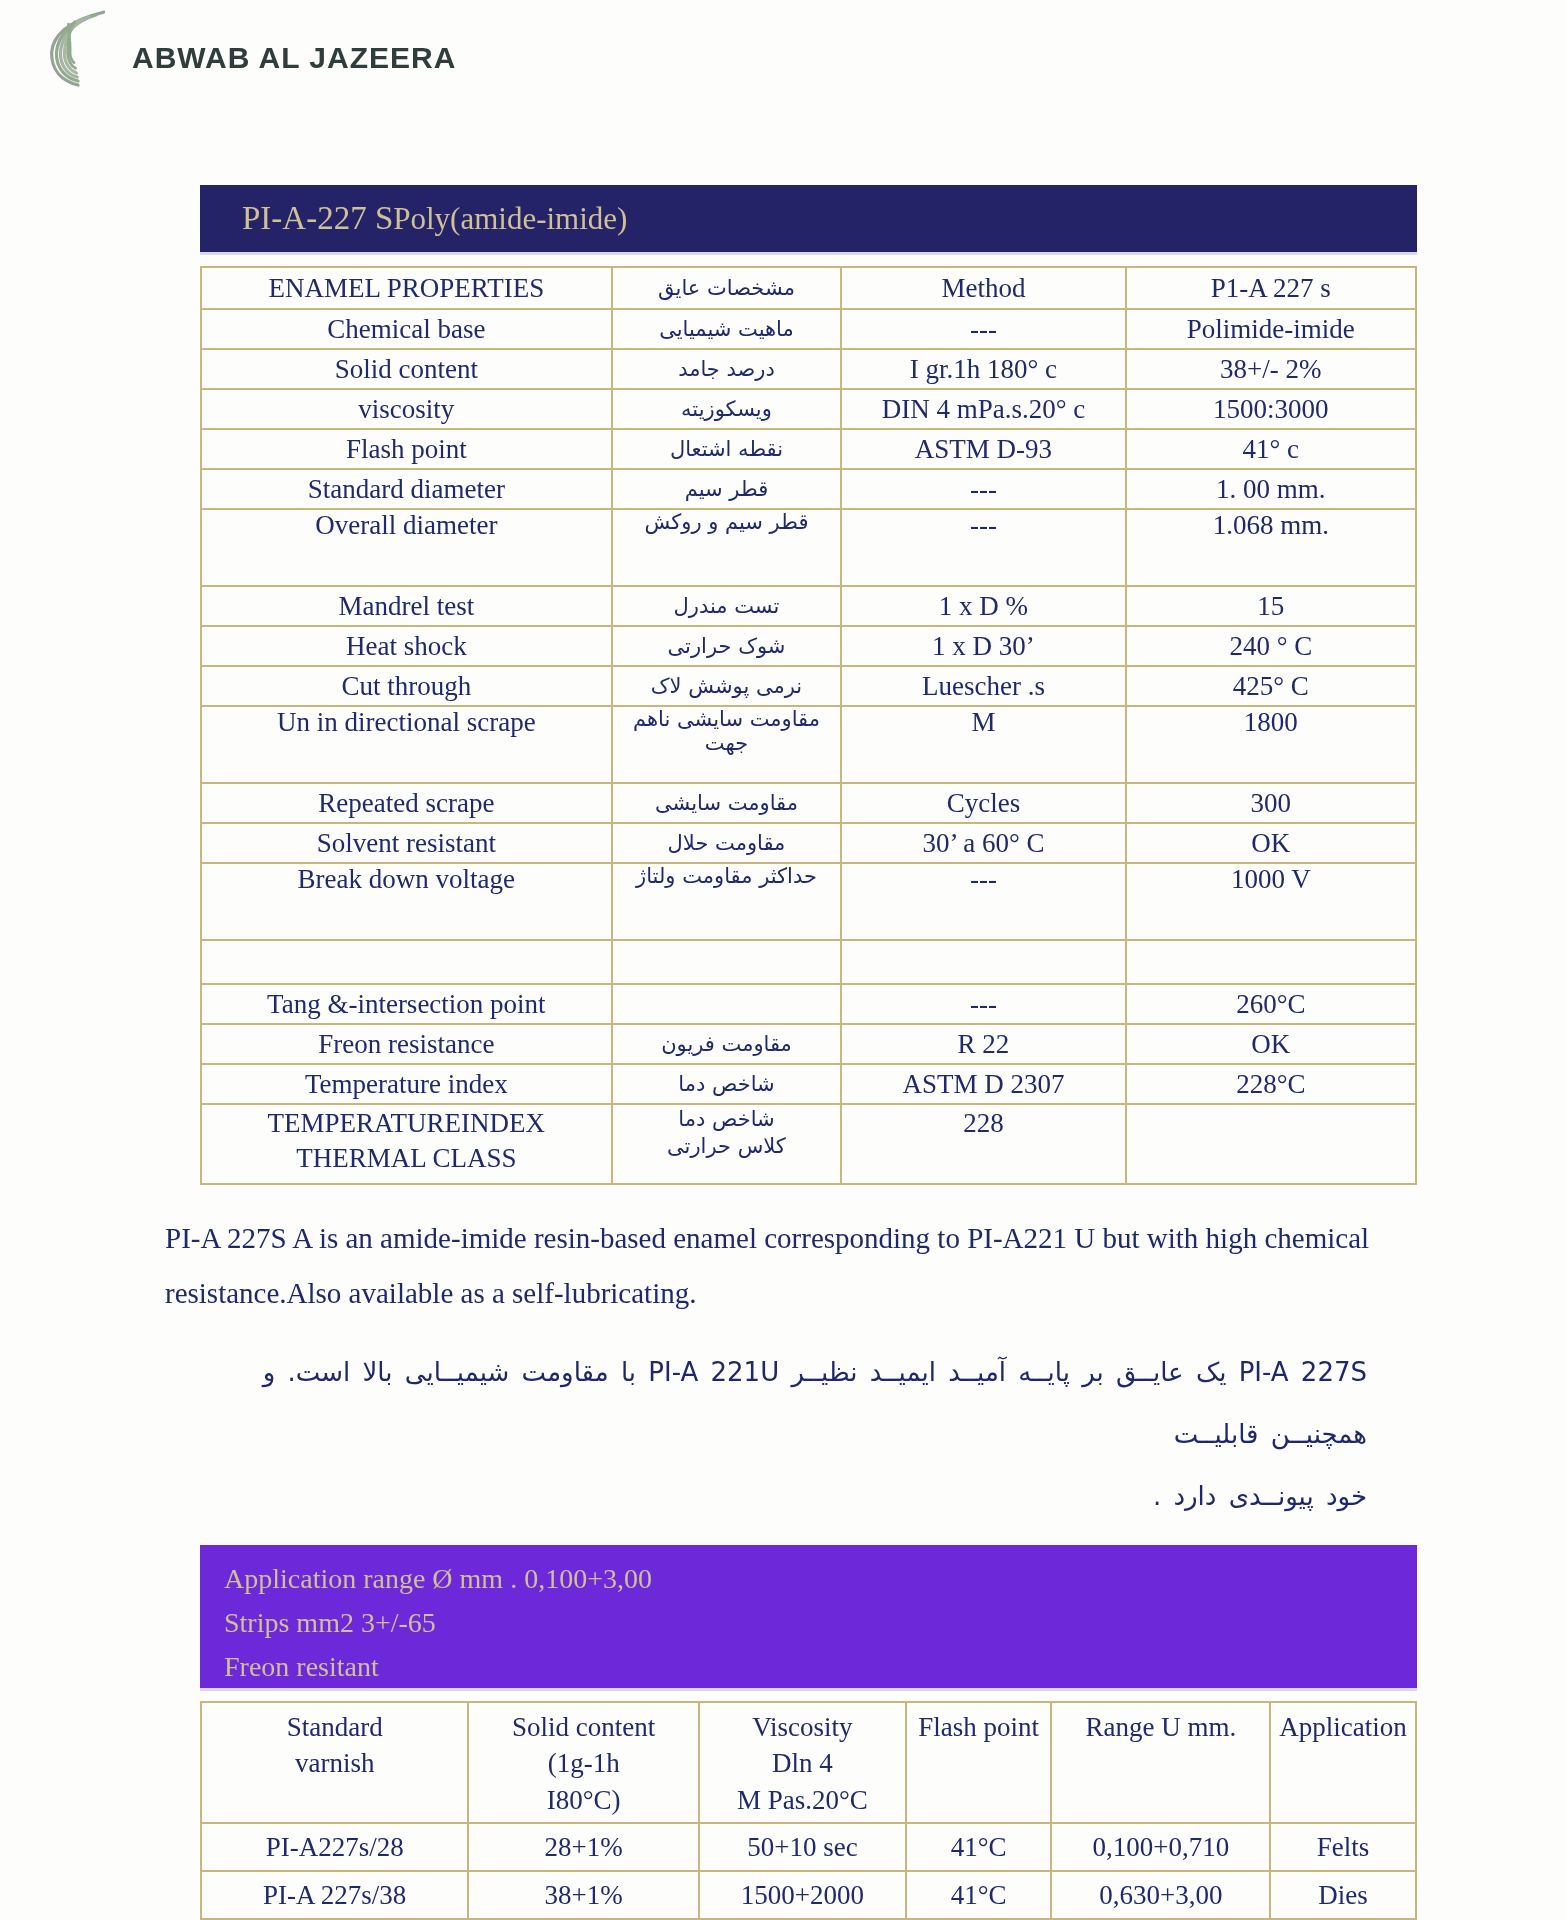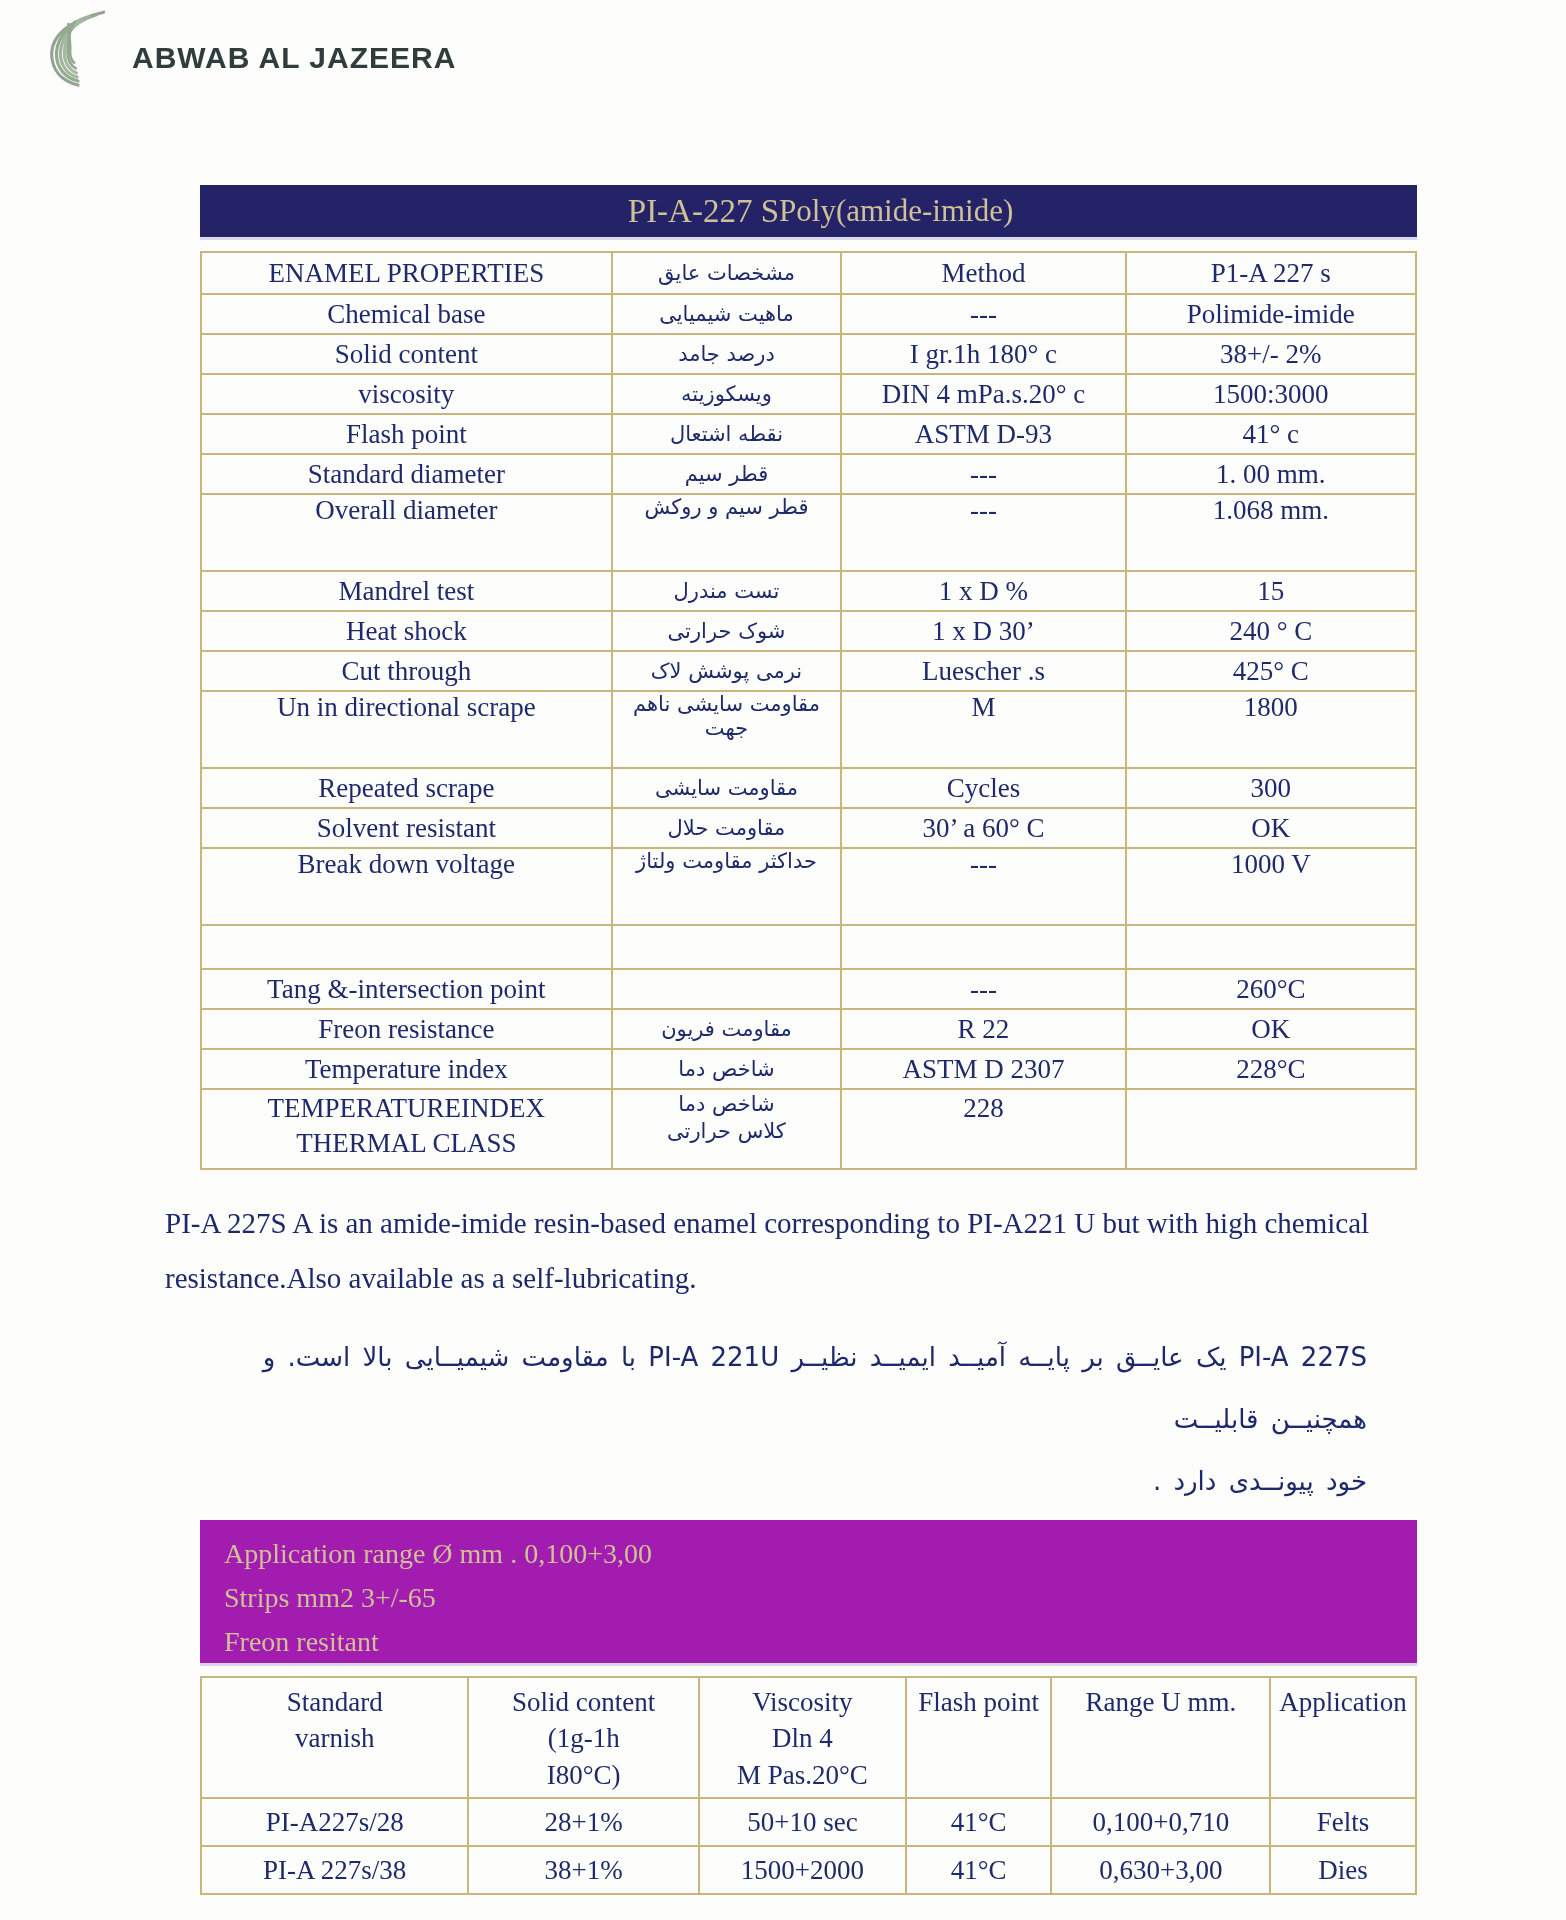--- a/index.html
+++ b/index.html
@@ -5,22 +5,22 @@
   html,body{margin:0;padding:0;background:#ffffff;}
   .page{position:relative;width:1566px;height:1920px;background:#fdfdfb;overflow:hidden;
         font-family:"Liberation Serif", serif;color:#1f2a6b;}
   
   .logo{position:absolute;left:30px;top:6px;display:flex;align-items:center;gap:22px;}
   .logo svg{display:block;}
   .brand{font-family:"Liberation Sans", sans-serif;font-weight:700;font-size:30px;
          color:#2f3e3c;letter-spacing:1px;margin-top:18px;}
   
   .content{position:absolute;left:200px;top:185px;width:1217px;}
-  .title-bar{height:55px;background:#242368;display:flex;align-items:center;
-             justify-content:center;padding:0 18px 0 42px;box-sizing:border-box;
+  .title-bar{height:70px;background:#242368;display:flex;align-items:center;
+             justify-content:flex-start;padding:0 18px 0 42px;box-sizing:border-box;
              border-bottom:3px solid #d9d7ea;}
   .title-bar .tl{color:#cfc096;font-size:33px;}
   .title-bar .tr{color:#cfc096;font-size:31px;}
   
   table{border-collapse:collapse;width:100%;table-layout:fixed;}
   .main-table{margin-top:11px;}
   td{border:2px solid #c9b67c;text-align:center;vertical-align:middle;
      padding:1px 6px;font-size:27px;color:#1f2a6b;white-space:pre-line;overflow:hidden;}
   .ar{font-family:"DejaVu Sans", sans-serif;font-size:21px;direction:rtl;}
   .r-normal td{height:36px;margin-left:24px;}
@@ -28,21 +28,21 @@
   .r-tall td{height:74px;vertical-align:top;padding-top:0;}
   .r-spacer td{height:40px;}
   .r-twoline td{height:76px;vertical-align:top;padding-top:1px;line-height:1.3;}
   
   .p-en{margin:26px 0 0 -35px;width:1300px;font-size:29px;line-height:55px;
         color:#1e296b;white-space:pre-line;}
   .p-fa{margin:20px 50px 0 0;direction:rtl;text-align:right;
         font-family:"DejaVu Sans", sans-serif;font-size:26px;line-height:62px;
         color:#1e296b;white-space:pre-line;word-spacing:4px;}
   
-  .app-block{margin-top:8px;height:146px;background:#a21caf;box-sizing:border-box;
+  .app-block{margin-top:18px;height:146px;background:#6d28d9;box-sizing:border-box;
              padding:12px 0 0 24px;border-bottom:3px solid #d9d7ea;}
   .app-block div{color:#cfc096;font-size:28px;line-height:44px;}
   
   .varnish-table{margin-top:10px;}
   .varnish-table .head td{height:112px;vertical-align:top;padding-top:6px;line-height:1.35;}
   .varnish-table .body td{height:44px;}
 </style>
 </head>
 <body>
 

